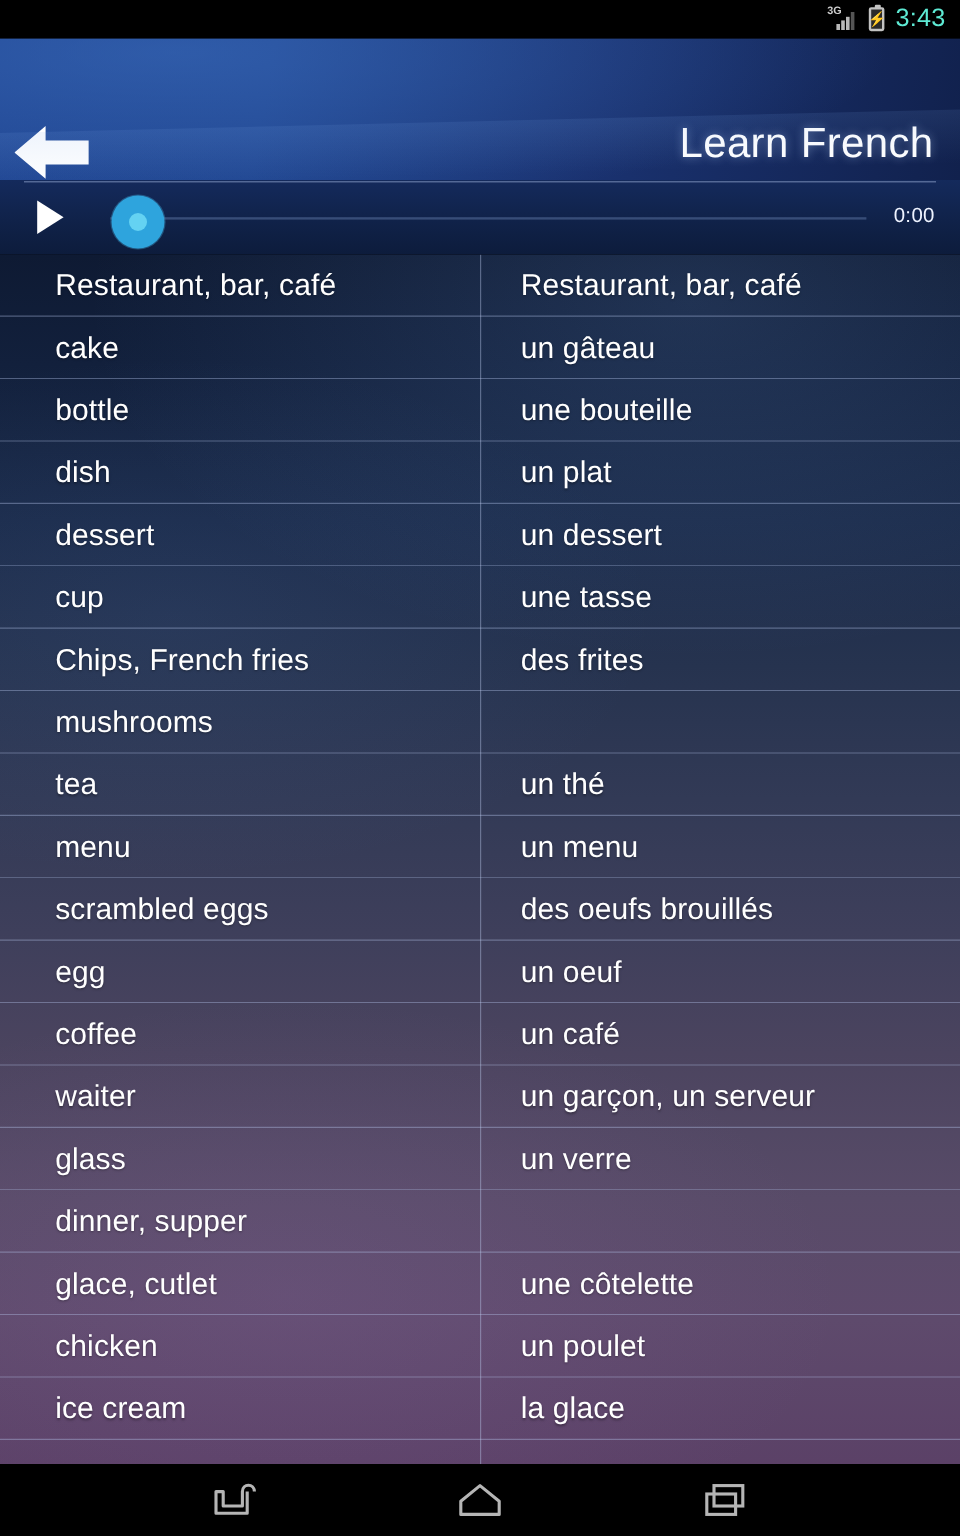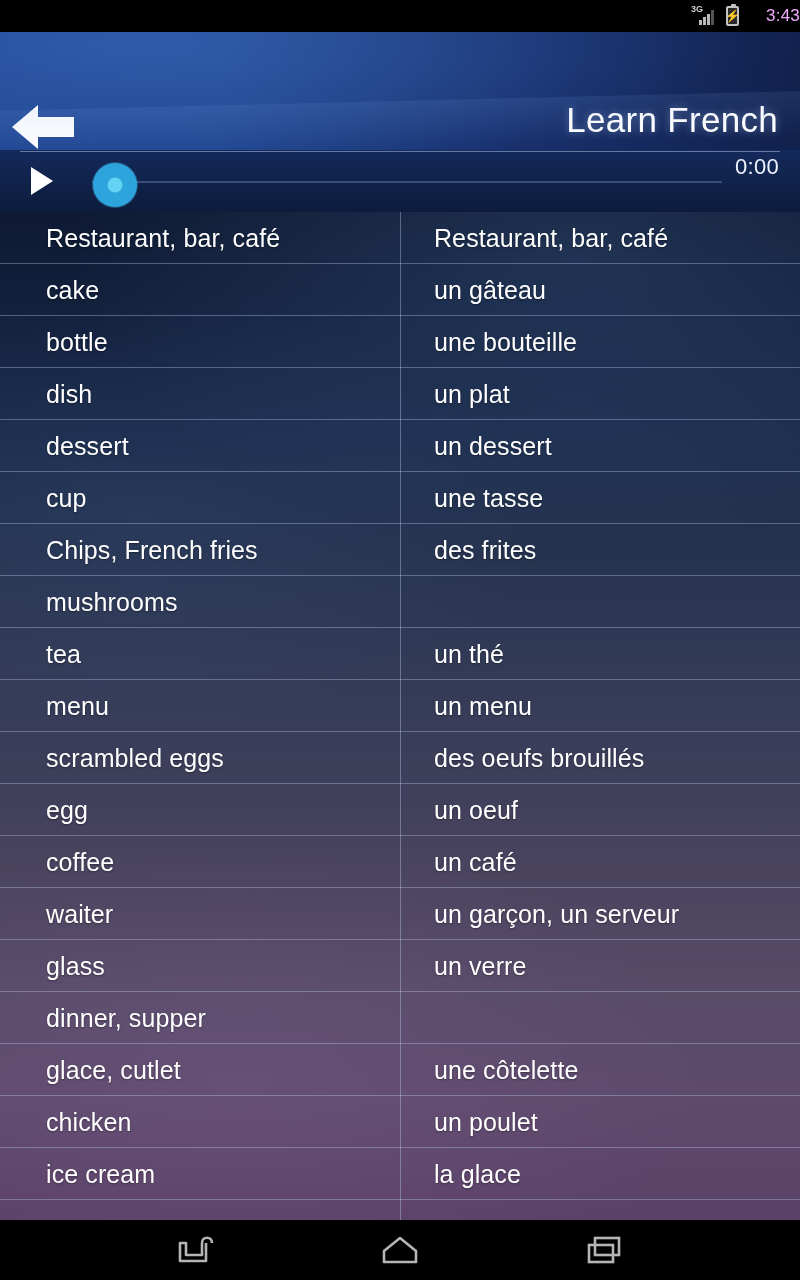--- a/index.html
+++ b/index.html
@@ -24,21 +24,21 @@
   .statusbar {
     position: absolute;
     top: 0; left: 0;
     width: 800px;
     height: 32px;
     background: #000;
     display: flex;
     align-items: center;
     justify-content: flex-end;
     box-sizing: border-box;
-    padding-right: 0;
+    padding-right: 12px;
     z-index: 40;
   }
   .sb-icons {
     display: flex;
     align-items: center;
     gap: 9px;
   }
   .sig-wrap {
     position: relative;
     width: 26px;
@@ -95,23 +95,23 @@
     position: absolute;
     inset: 0;
     display: flex;
     align-items: center;
     justify-content: center;
     color: #d8d8d8;
     font-size: 12px;
     line-height: 1;
   }
   .sb-time {
-    color: #f0abfc;
-    font-size: 17px;
-    margin-left: 18px;
+    color: #5eead4;
+    font-size: 21px;
+    margin-left: 0;
     letter-spacing: 0.2px;
   }
 
   
   .header {
     position: absolute;
     top: 32px; left: 0;
     width: 800px;
     height: 118px;
     background:
@@ -203,23 +203,23 @@
     position: absolute;
     left: 50%; top: 50%;
     transform: translate(-50%,-50%);
     width: 15px; height: 15px;
     border-radius: 50%;
     background: #64d2f2;
   }
   .time-label {
     position: absolute;
     right: 21px;
-    top: 4px;
+    top: 20px;
     color: #eef3ff;
-    font-size: 22px;
+    font-size: 17px;
     letter-spacing: 0.3px;
   }
 
   
   .list-wrap {
     position: absolute;
     top: 212px;
     left: 0;
     width: 800px;
     height: 1008px;

